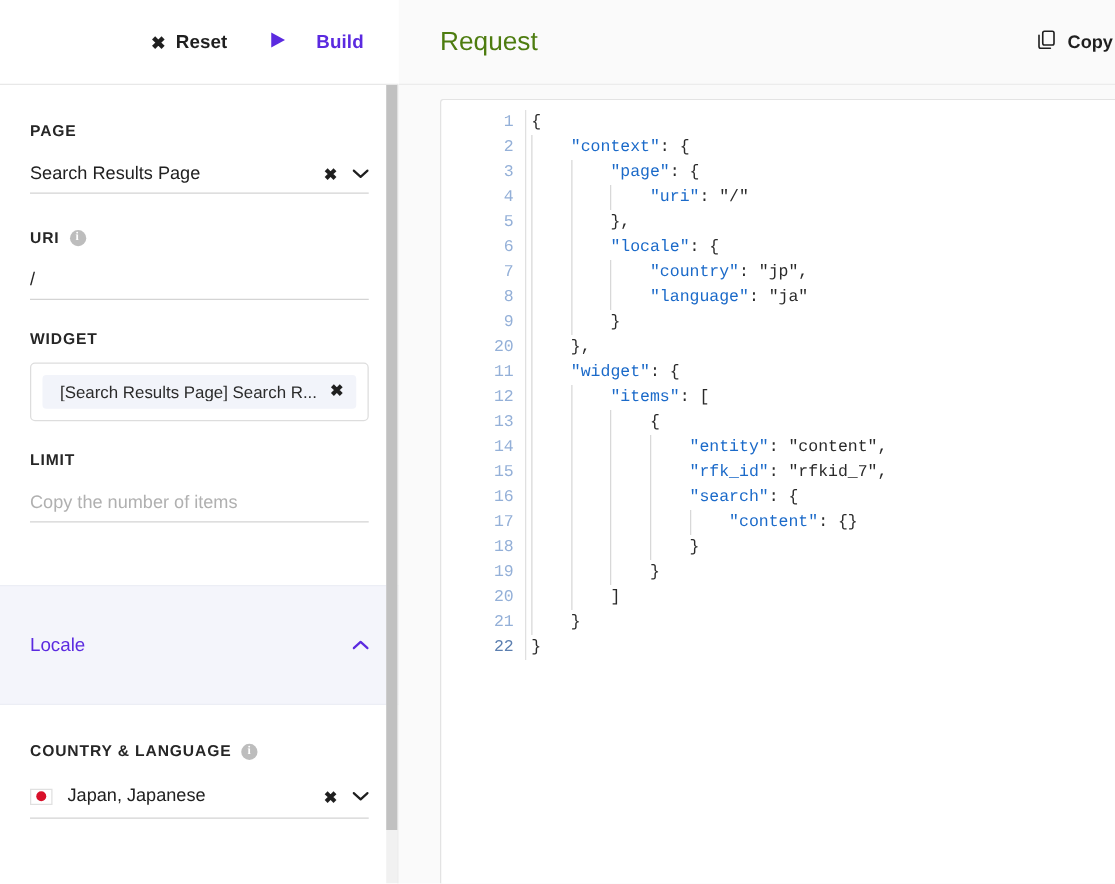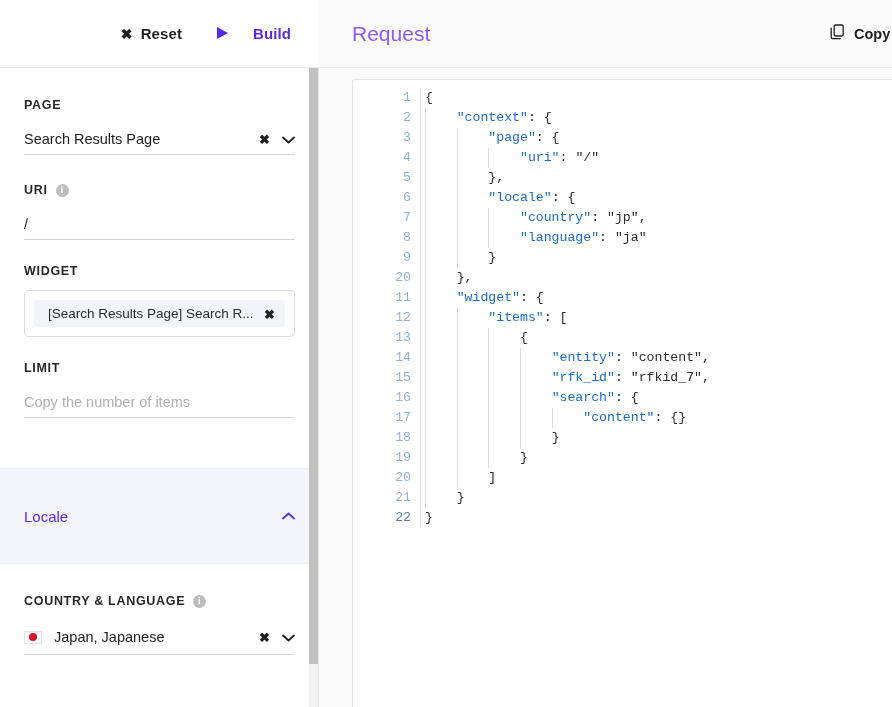--- a/index.html
+++ b/index.html
@@ -144,21 +144,21 @@
   .chipbox {
     margin-top: 12px;
     border: 1px solid #dddddd;
     border-radius: 4px;
     padding: 9px 9px;
     min-height: 38px;
     box-sizing: border-box;
   }
   .chip {
     display: flex;
-    align-items: flex-end;
+    align-items: flex-start;
     justify-content: space-between;
     background: #f2f4fa;
     border-radius: 3px;
     padding: 6px 10px 6px 14px;
     gap: 10px;
   }
   .chip-label {
     font-size: 13.5px;
     color: #2b2b2b;
     white-space: nowrap;
@@ -237,21 +237,21 @@
     box-sizing: border-box;
     display: flex;
     align-items: center;
     justify-content: space-between;
     padding: 0 0 0 33px;
     border-bottom: 1px solid #ececec;
     background: #fafafa;
   }
   .req-title {
     font-size: 21px;
-    color: #8b5cf6;
+    color: #4d7c0f;
   }
   .copy-btn {
     display: flex;
     align-items: center;
     gap: 9px;
     background: none;
     border: none;
     cursor: pointer;
     font-family: "Liberation Sans", sans-serif;
     font-size: 14.5px;

